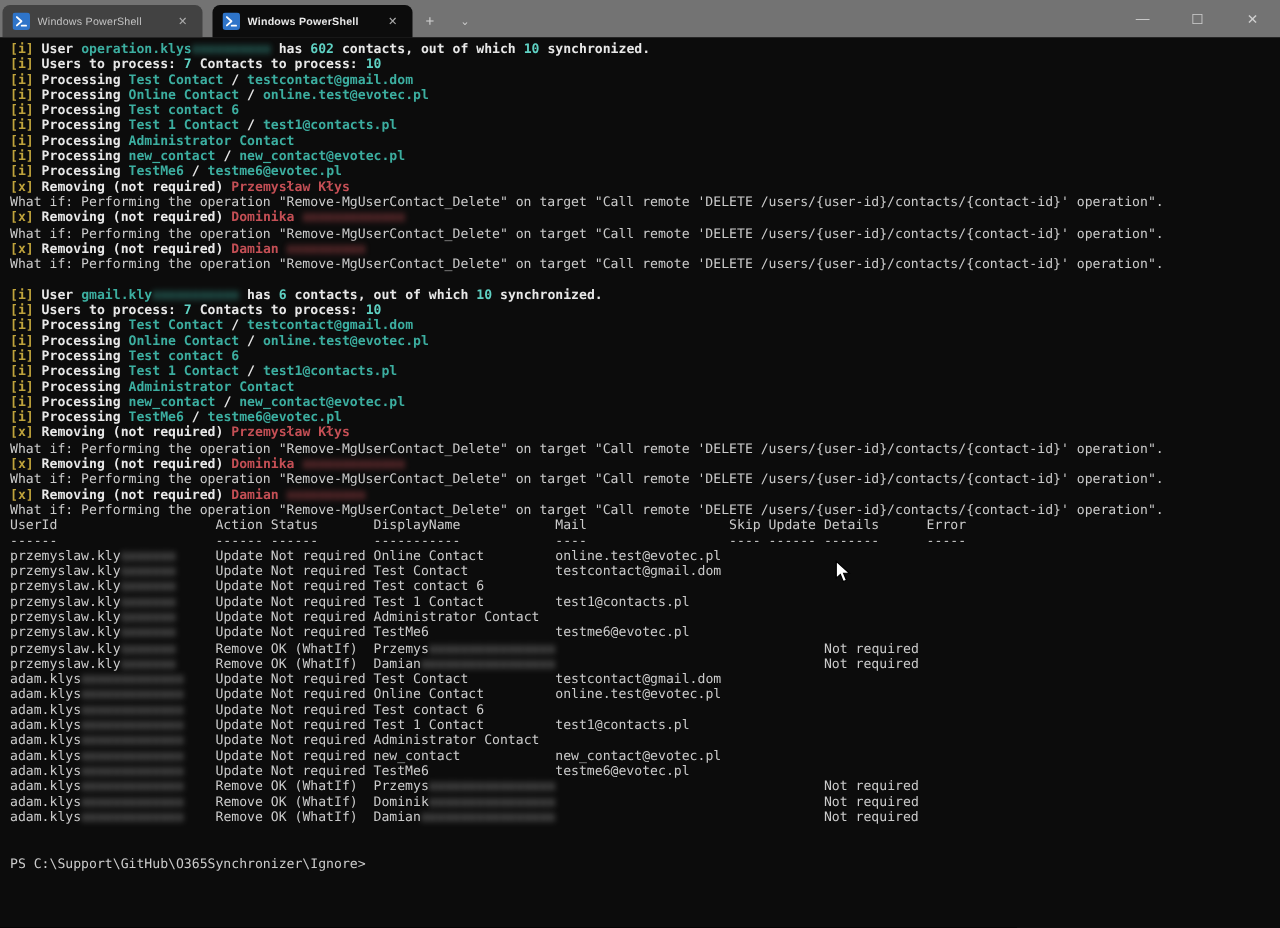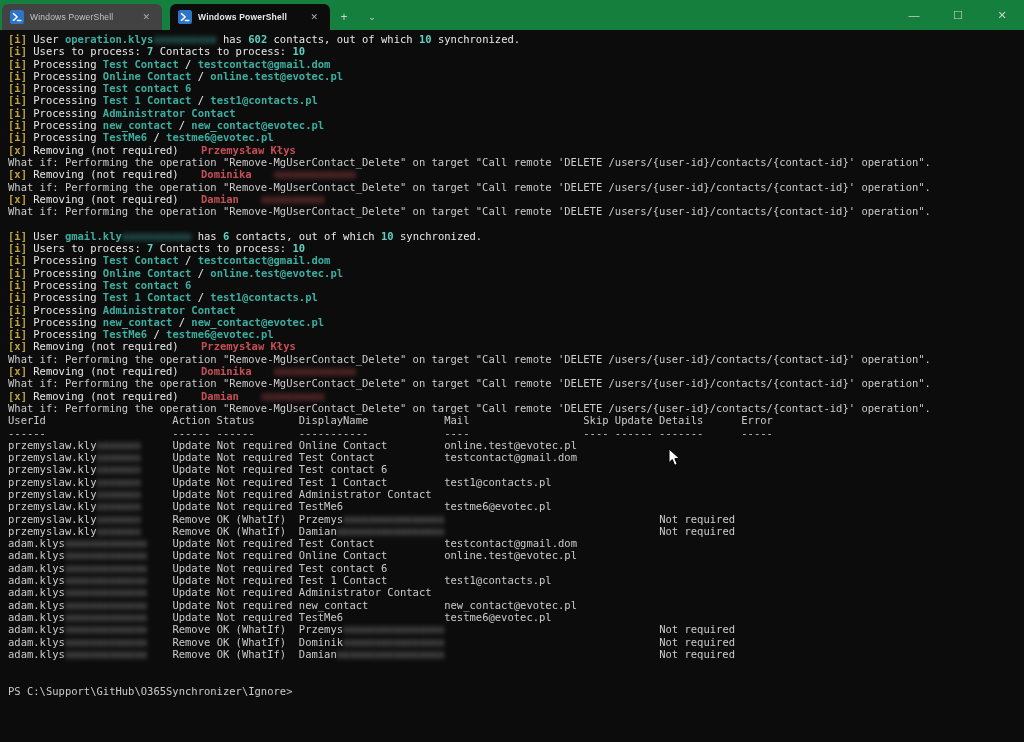--- a/index.html
+++ b/index.html
@@ -1,18 +1,18 @@
 <!DOCTYPE html>
 <html><head>
 <meta charset="utf-8">
 <style>
   html,body{margin:0;padding:0;background:#000;}
   .window{width:1024px;height:742px;background:#0C0C0C;display:flex;flex-direction:column;overflow:hidden;position:relative;}
   
-  .tabbar{height:30px;background:#15803d;display:flex;align-items:flex-end;flex:0 0 30px;
+  .tabbar{height:30px;background:#737373;display:flex;align-items:flex-end;flex:0 0 30px;
           font-family:"Liberation Sans",sans-serif;user-select:none;}
   .tab{height:26px;width:160px;margin-top:4px;display:flex;align-items:center;gap:6px;
        padding:0 8px;box-sizing:border-box;border-radius:6px 6px 0 0;}
   .tab.inactive{background:#424242;margin-left:2px;}
   .tab.active{background:#0C0C0C;margin-left:8px;}
   .tab .title{flex:1;font-size:8.5px;letter-spacing:.2px;white-space:nowrap;overflow:hidden;}
   .tab.inactive .title{color:#C4C4C4;}
   .tab.active .title{color:#E9E9E9;font-weight:bold;}
   .tab .close{color:#ABABAB;font-size:9px;padding:2px 4px;border-radius:3px;}
   .psicon{width:14px;height:14px;flex:0 0 14px;}
@@ -20,25 +20,25 @@
          align-items:center;justify-content:center;}
   .tbspacer{flex:1;}
   .winbtn{width:44px;height:30px;display:flex;align-items:center;justify-content:center;
           color:#CFCFCF;font-size:11px;}
   
   .term{flex:1;padding:3px 0 0 8px;overflow:hidden;background:#0C0C0C;position:relative;}
   .line{height:12.3px;line-height:12.3px;font-size:10.5px;white-space:pre;
         font-family:"DejaVu Sans Mono",monospace;}
   .line span{white-space:pre;}
   .g{color:#CBCBCB;}
-  .w{color:#E8E8E8;font-weight:normal;}
+  .w{color:#E8E8E8;font-weight:bold;}
   .y{color:#BFA33C;font-weight:bold;}
   .t{color:#3CAEA0;font-weight:bold;}
   .c{color:#5FD1C3;font-weight:bold;}
-  .r{color:#C44F55;font-weight:bold;margin-left:16px;}
+  .r{color:#C44F55;font-weight:bold;}
   .b{filter:blur(2.6px);opacity:.85;}
   .mouse{position:absolute;left:668px;top:418px;pointer-events:none;}
 </style>
 </head>
 <body>
 
 <div class="window">
   <div class="tabbar">
     <div class="tab inactive">
       <svg class="psicon" viewBox="0 0 16 16">

